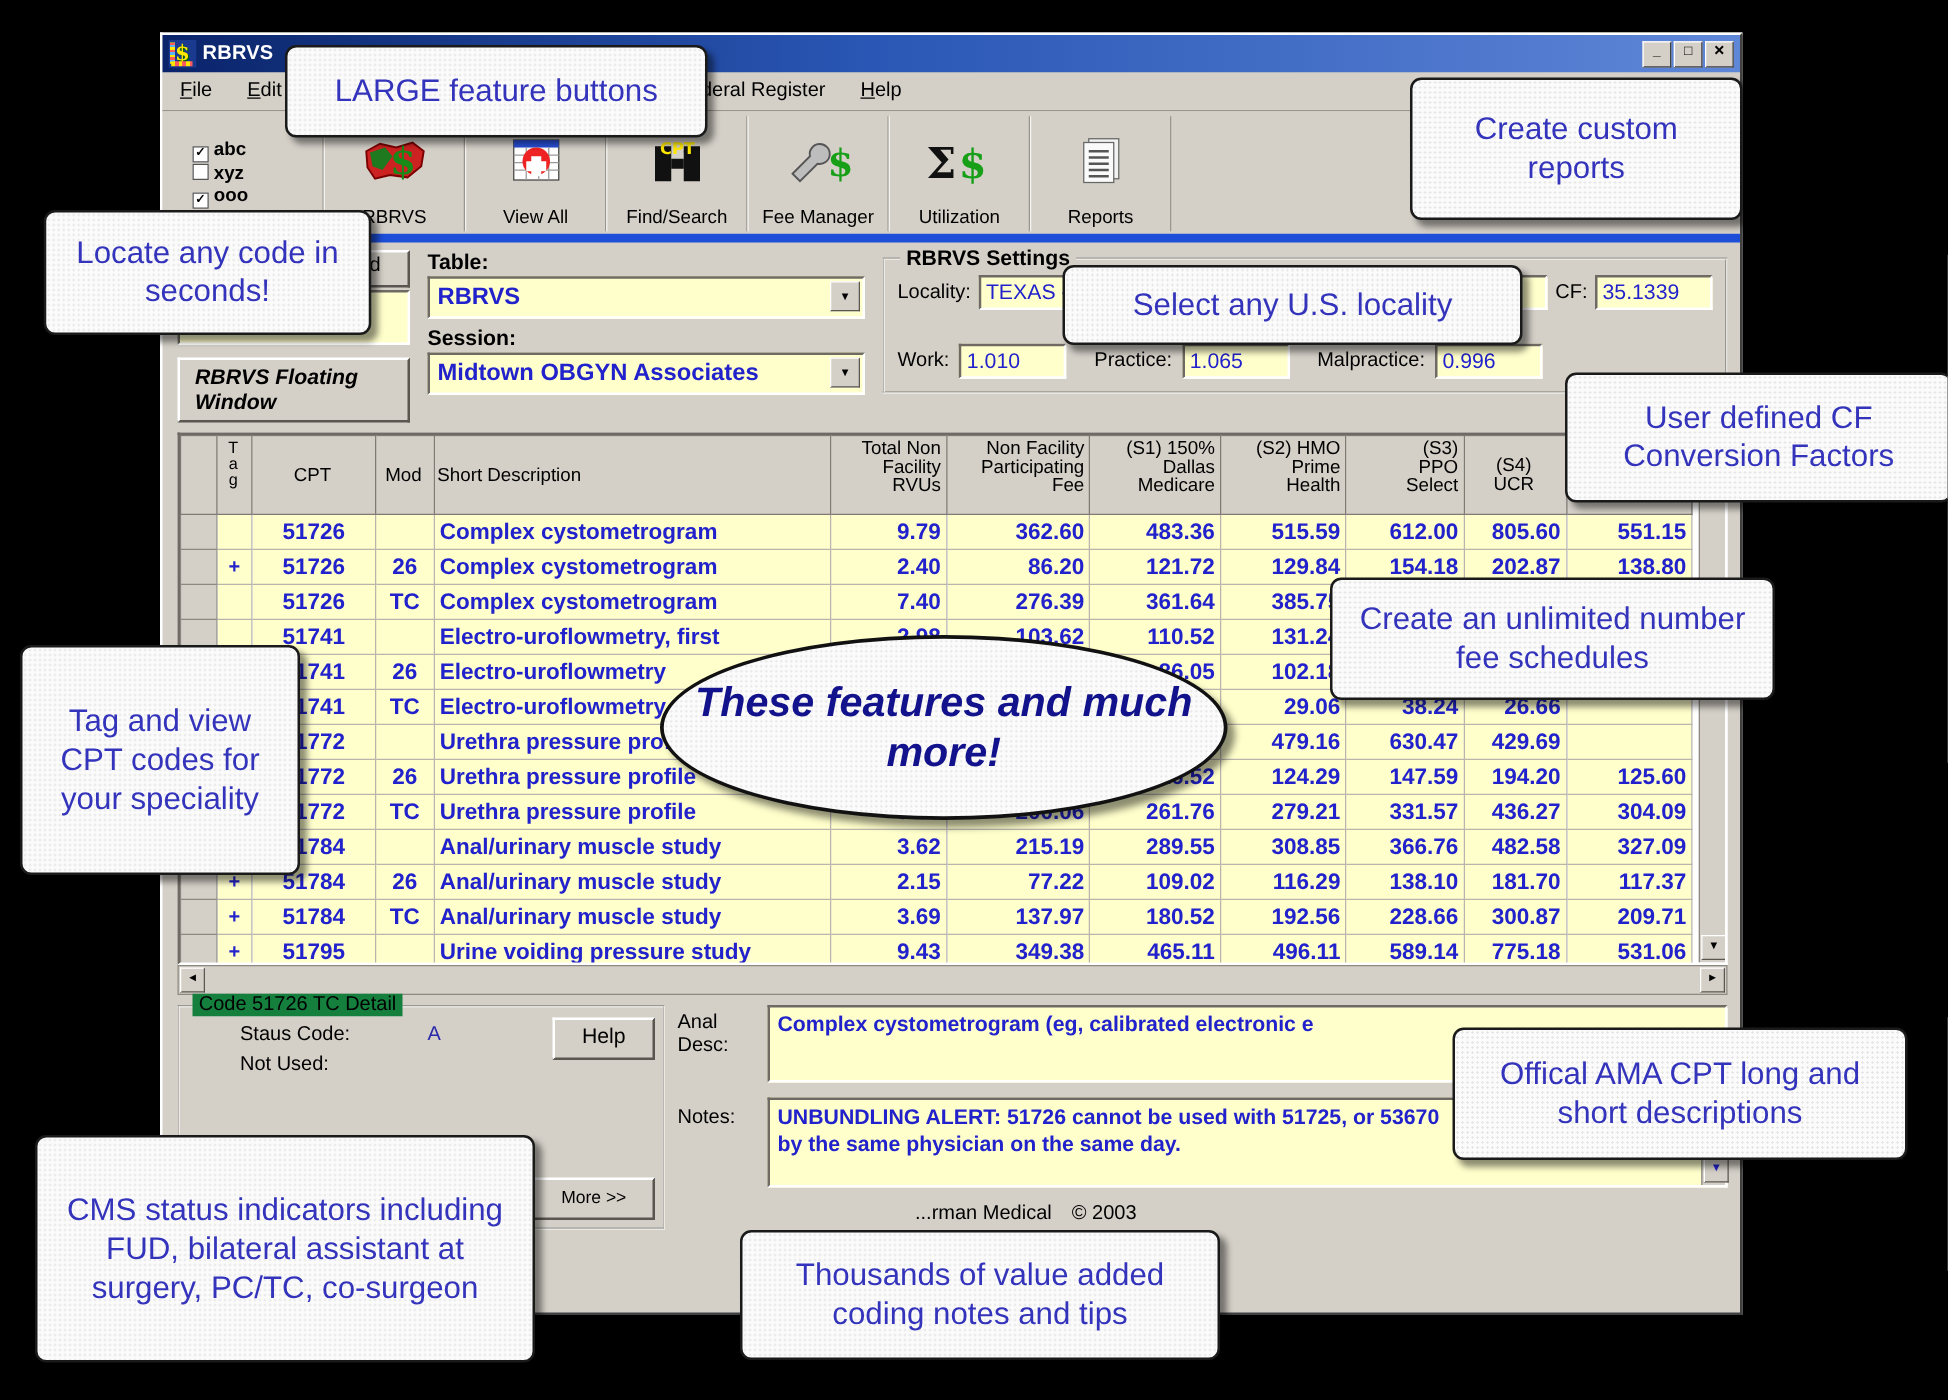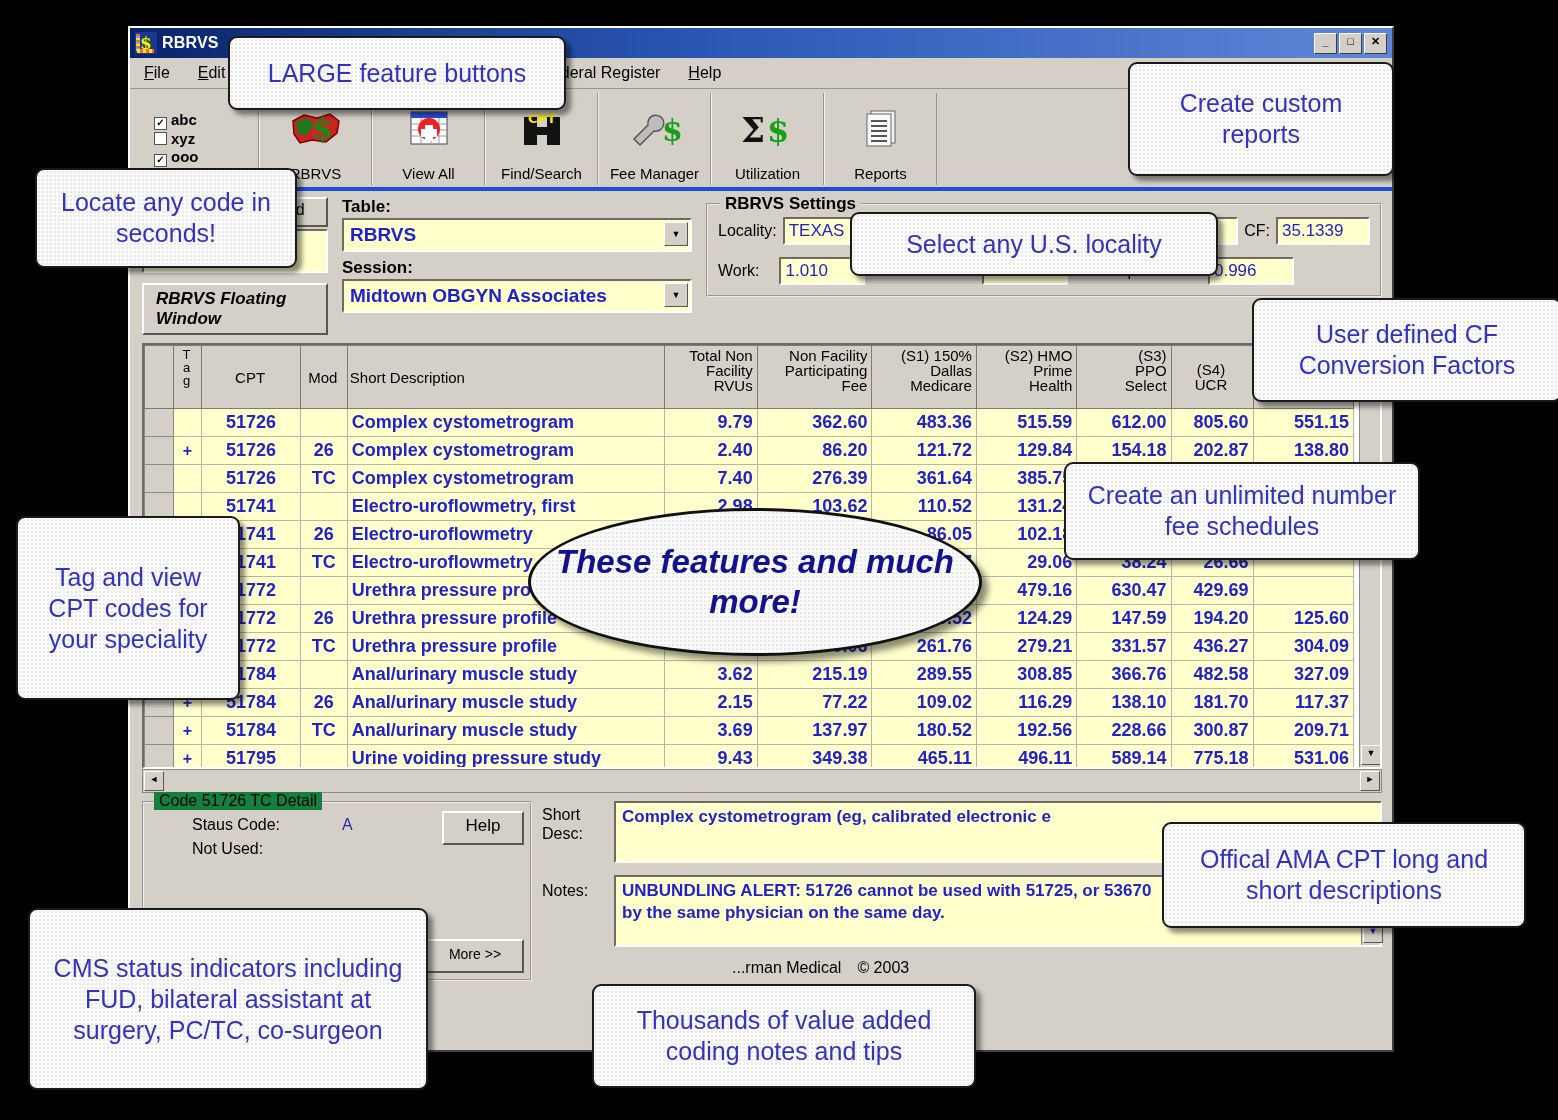--- a/index.html
+++ b/index.html
@@ -29,21 +29,21 @@
     font-size:11px;line-height:15px;text-align:center;color:#000;font-weight:bold;}
 
   
   .menubar{height:30px;display:flex;align-items:center;gap:28px;padding:0 14px;
     background:#d4d0c8;border-bottom:1px solid #9a968e;font-size:16px;color:#000;}
   .menubar span{cursor:default;white-space:nowrap;}
   .menubar u{text-decoration:underline;}
 
   
   .toolbar{height:92px;display:flex;align-items:stretch;padding:4px 6px 2px 6px;background:#d4d0c8;
-    border-bottom:4px solid #1d4ed8;}
+    border-bottom:7px solid #1d4ed8;}
   .tbtn{width:111px;display:flex;flex-direction:column;align-items:center;justify-content:flex-end;
     padding-bottom:3px;border-left:1px solid #f4f2ee;border-right:1px solid #9a968e;background:#d4d0c8;}
   .tbtn:first-child{border-left:1px solid #9a968e;}
   .tbtn .glyph{flex:1;display:flex;align-items:center;justify-content:center;font-size:34px;line-height:1;}
   .tbtn .cap{font-size:15px;color:#000;white-space:nowrap;}
   .chk{width:104px;display:flex;flex-direction:column;justify-content:center;align-items:flex-start;
        padding-left:18px;border-right:1px solid #9a968e;}
   .chk div{font-size:15px;font-weight:bold;color:#000;line-height:18px;white-space:nowrap;}
   .chkbox{display:inline-block;width:11px;height:11px;border:1px solid #555;background:#fff;
      margin-right:4px;vertical-align:-1px;text-align:center;font-size:10px;line-height:10px;color:#000;}
@@ -67,21 +67,21 @@
     display:flex;align-items:center;position:relative;}
   .combo .val{color:#2222cc;font-weight:bold;font-size:19px;padding-left:6px;white-space:nowrap;overflow:hidden;}
   .combo .arrow{position:absolute;right:2px;top:2px;width:22px;height:22px;background:#d4d0c8;
     border:1px solid #fff;border-right-color:#5a5751;border-bottom-color:#5a5751;
     display:flex;align-items:center;justify-content:center;font-size:9px;}
 
   .setbox{flex:1;border:2px groove #eceae5;padding:8px 10px 10px 10px;position:relative;margin-top:6px;}
   .setbox .legend{position:absolute;top:-11px;left:12px;background:#d4d0c8;padding:0 5px;
      font-size:17px;font-weight:bold;}
   .row1{display:flex;align-items:center;gap:6px;margin-top:4px;}
-  .row2{display:flex;align-items:center;gap:20px;margin-top:12px;}
+  .row2{display:flex;align-items:center;gap:8px;margin-top:27px;}
   .flabel{font-size:16px;color:#000;white-space:nowrap;}
   .fin{background:#ffffcc;border:2px solid #6f6b64;border-right-color:#fff;border-bottom-color:#fff;
     color:#2222cc;font-size:17px;padding:1px 4px;height:22px;line-height:22px;white-space:nowrap;overflow:hidden;}
 
   
   .gridwrap{margin:4px 10px 0 12px;border:2px solid #6f6b64;border-right-color:#fff;border-bottom-color:#fff;
     background:#fff;height:422px;position:relative;overflow:hidden;}
   table.grid{border-collapse:collapse;width:1210px;table-layout:fixed;}
   table.grid th{background:#d4d0c8;border:1px solid #7f7b74;font-size:15px;font-weight:normal;
     color:#000;text-align:right;vertical-align:top;padding:2px 4px 2px 2px;line-height:15px;height:58px;}
@@ -579,21 +579,21 @@
         <span class="k"></span>
         <span class="v">A</span>
       </div>
       <div class="helpbtn">Help</div>
       <div class="morebtn">More &gt;&gt;</div>
     </div>
 
     <div class="dright">
       <div class="fieldrow">
         <div class="fieldlbl">
-          <div>Short</div>
+          <div>Anal</div>
           <div>Desc:</div>
         </div>
         <div class="ta ld">Complex cystometrogram (eg, calibrated electronic e</div>
       </div>
       <div class="fieldrow">
         <div class="fieldlbl" style="padding-top:6px">Notes:</div>
         <div class="ta nt">
           <div>UNBUNDLING ALERT:  51726 cannot be used with 51725, or 53670</div>
           <div>by the same physician on the same day.</div>
           <div class="tascroll">

